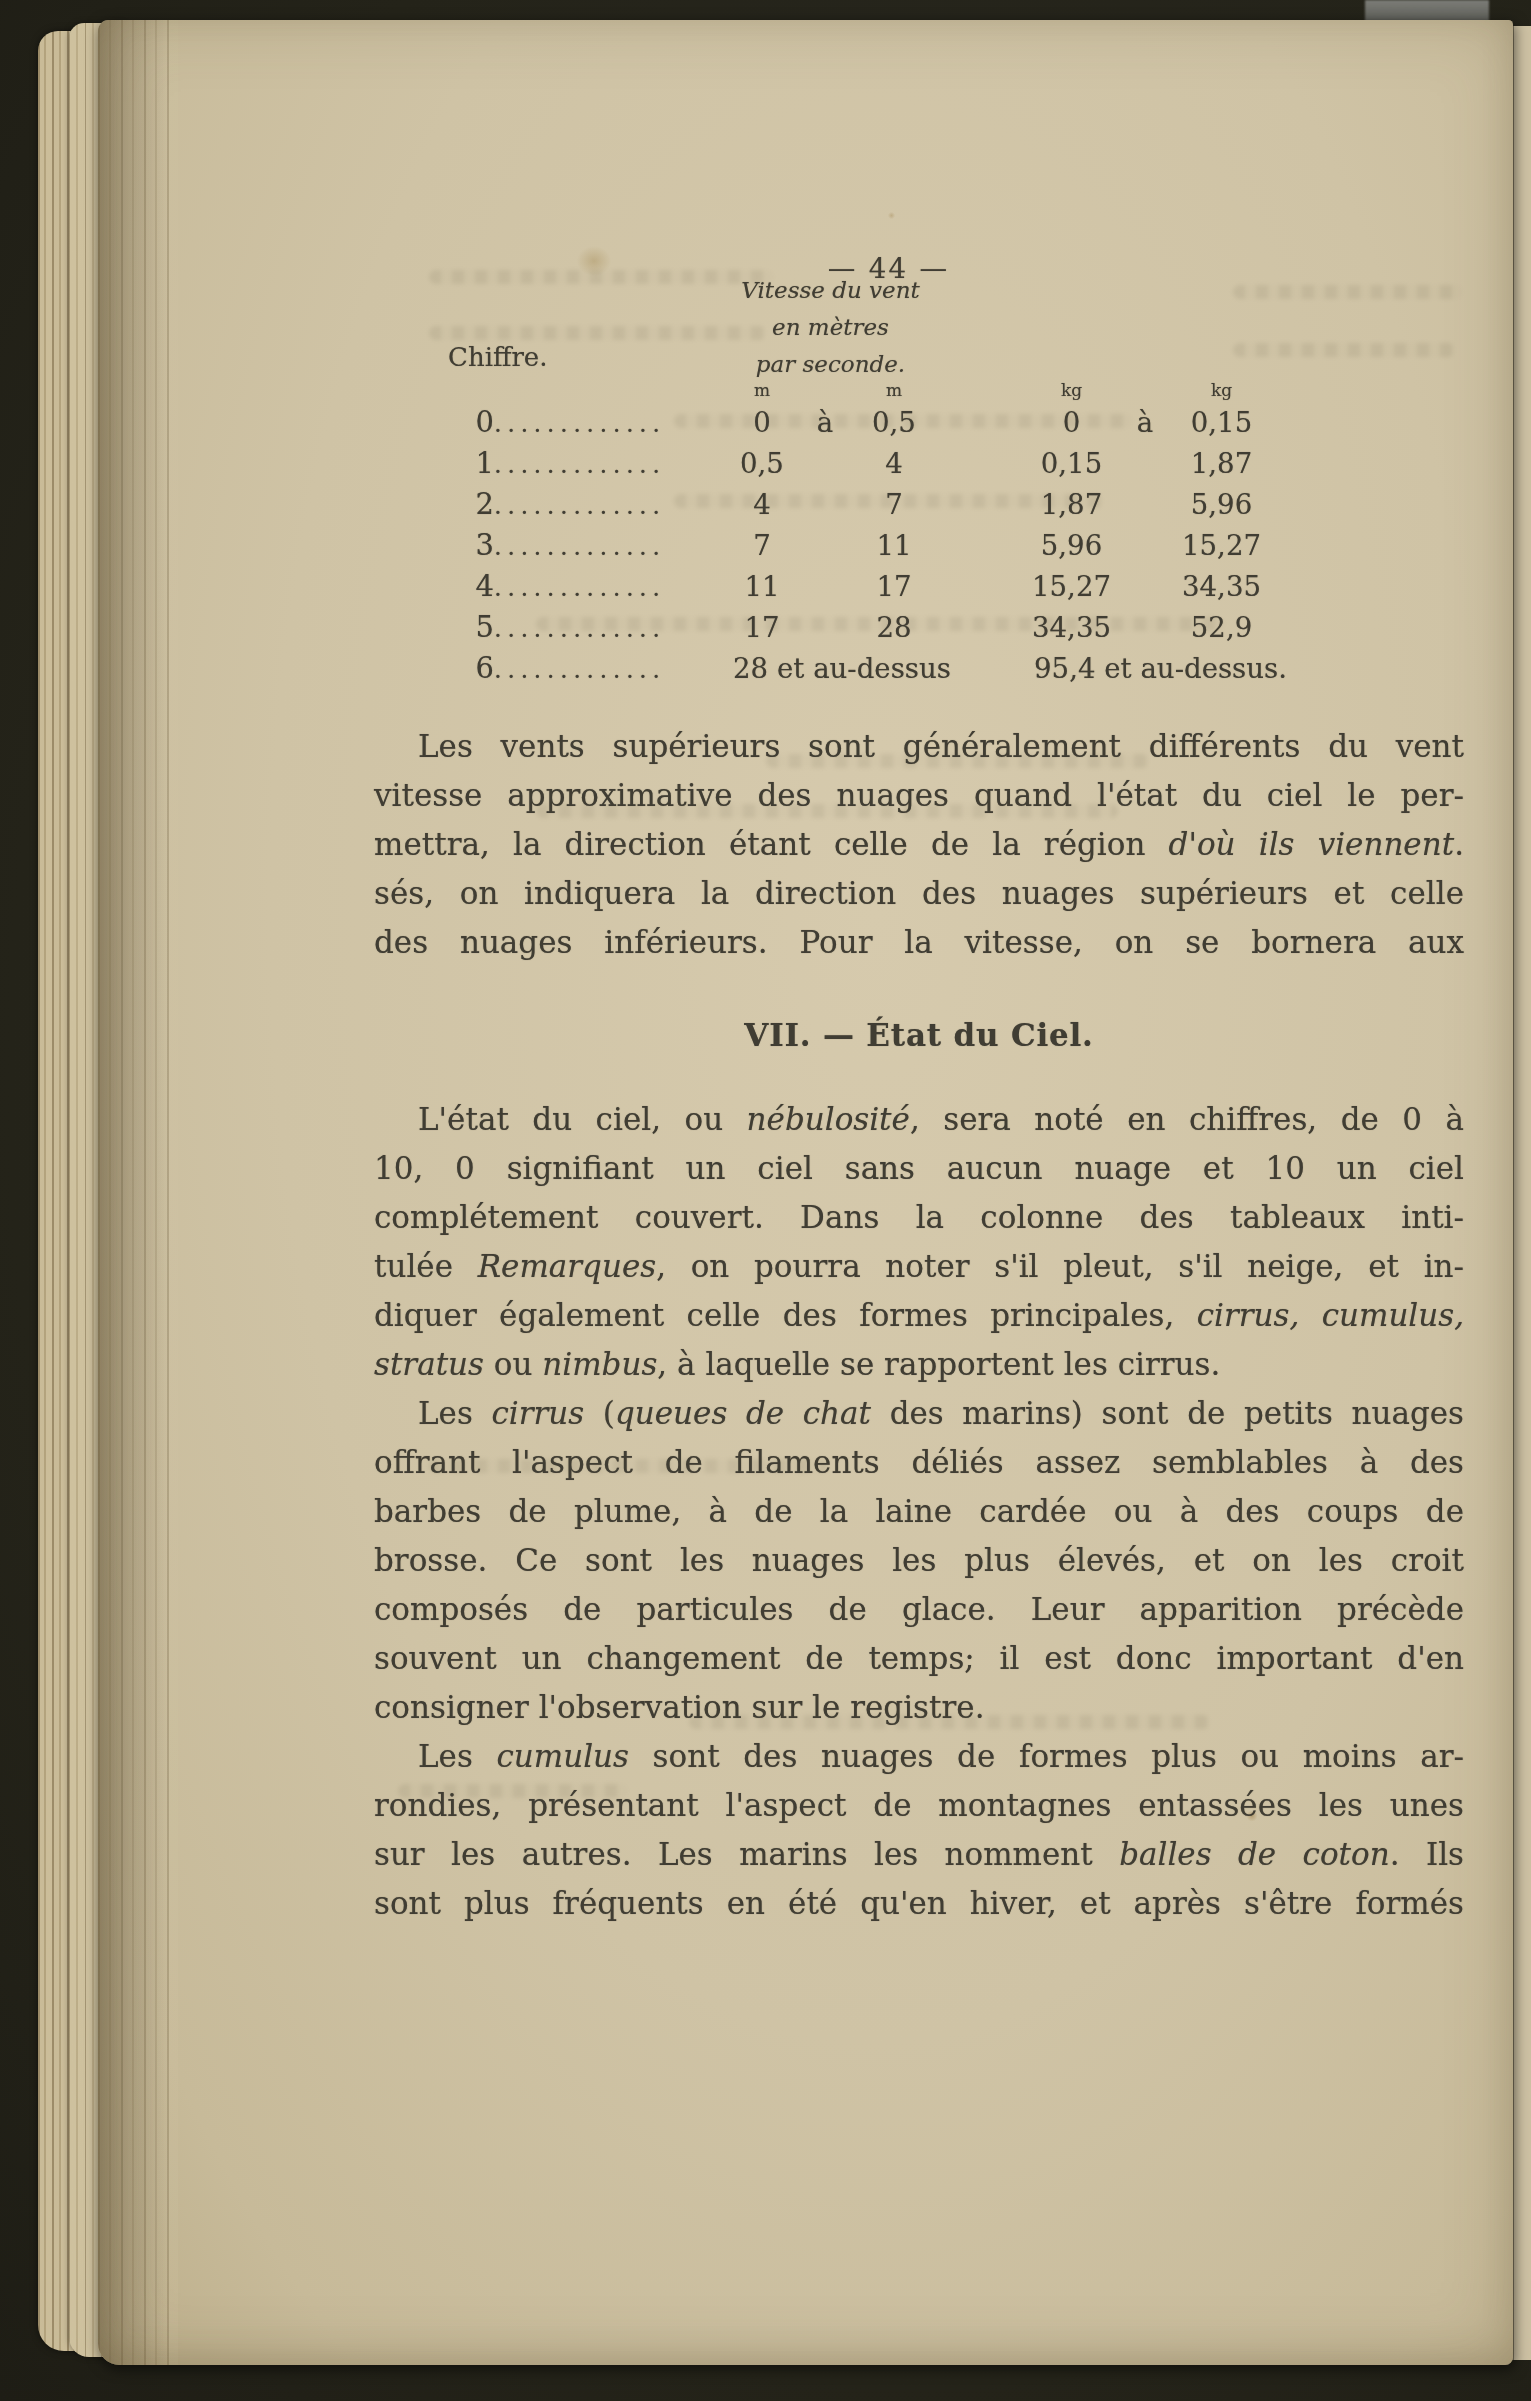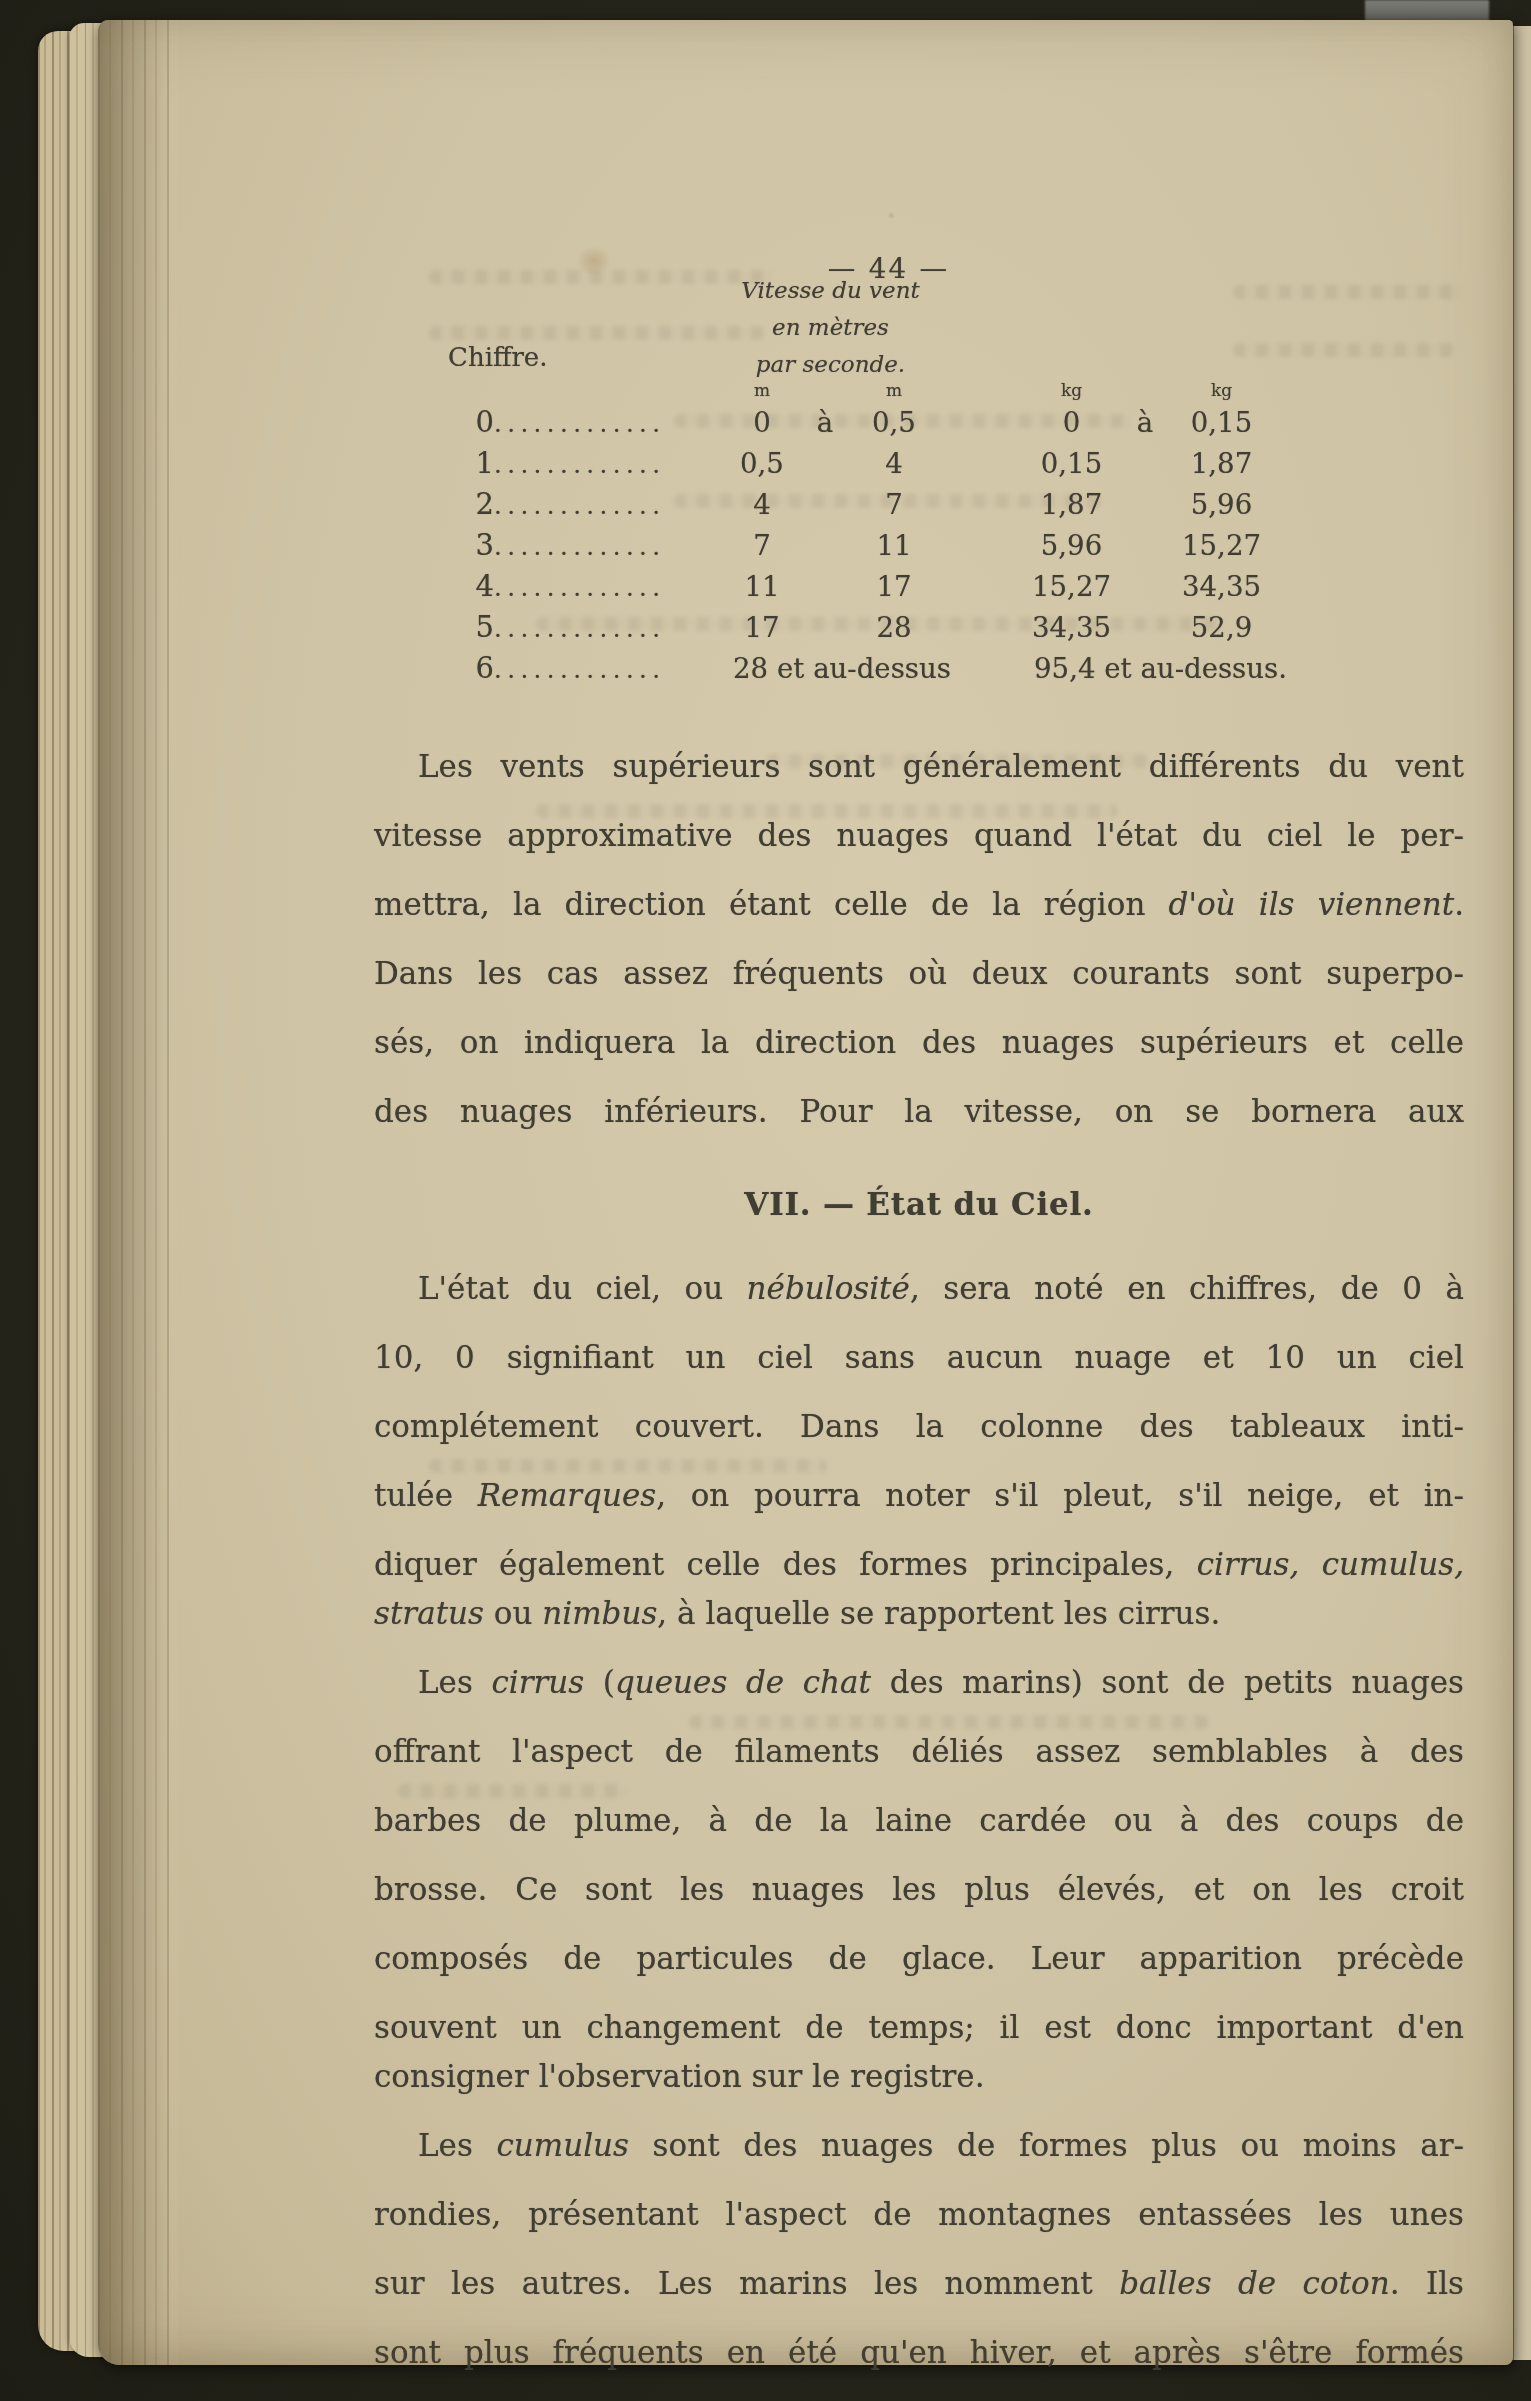--- a/index.html
+++ b/index.html
@@ -93,21 +93,21 @@
   .c-va{left:358px;width:38px;}
   .c-v2{left:396px;width:100px;}
   .c-p1{left:570px;width:107px;}
   .c-pa{left:678px;width:38px;}
   .c-p2{left:716px;width:115px;}
   .c-vspan{left:264px;width:260px;}
   .c-pspan{left:548px;width:329px;}
 
   .body-text{position:absolute;left:276px;top:702px;width:1090px;font-size:31px;line-height:49px;}
   .line{white-space:nowrap;}
-  .jl{white-space:normal;text-align:justify;text-align-last:justify;margin-top:20px;}
+  .jl{white-space:normal;text-align:justify;text-align-last:justify;}
   .first-line{text-indent:44px;}
   .line em{font-style:italic;}
   .block-heading{
     text-align:center;font-weight:700;font-size:31px;line-height:51px;
     margin:43px 0 34px;letter-spacing:0.8px;
   }
 </style>
 </head>
 <body>
 
@@ -204,21 +204,20 @@
           </div>
         </div>
     </div>
   </div>
 
   <div class="body-text ink" id="body-text">
       <div class="para">
         <div class="line jl first-line"><span>Les vents supérieurs sont généralement différents du vent</span></div>
         <div class="line jl"><span>vitesse approximative des nuages quand l'état du ciel le per-</span></div>
         <div class="line jl"><span>mettra, la direction étant celle de la région </span><em>d'où ils viennent</em><span>.</span></div>
-        <div class="line jl"><span>Dans les cas assez fréquents où deux courants sont superpo-</span></div>
         <div class="line jl"><span>sés, on indiquera la direction des nuages supérieurs et celle</span></div>
         <div class="line jl"><span>des nuages inférieurs. Pour la vitesse, on se bornera aux</span></div>
       </div>
       <div class="block-heading">VII. — État du Ciel.</div>
       <div class="para">
         <div class="line jl first-line"><span>L'état du ciel, ou </span><em>nébulosité</em><span>, sera noté en chiffres, de 0 à</span></div>
         <div class="line jl"><span>10, 0 signifiant un ciel sans aucun nuage et 10 un ciel</span></div>
         <div class="line jl"><span>complétement couvert. Dans la colonne des tableaux inti-</span></div>
         <div class="line jl"><span>tulée </span><em>Remarques</em><span>, on pourra noter s'il pleut, s'il neige, et in-</span></div>
         <div class="line jl"><span>diquer également celle des formes principales, </span><em>cirrus, cumulus,</em></div>

